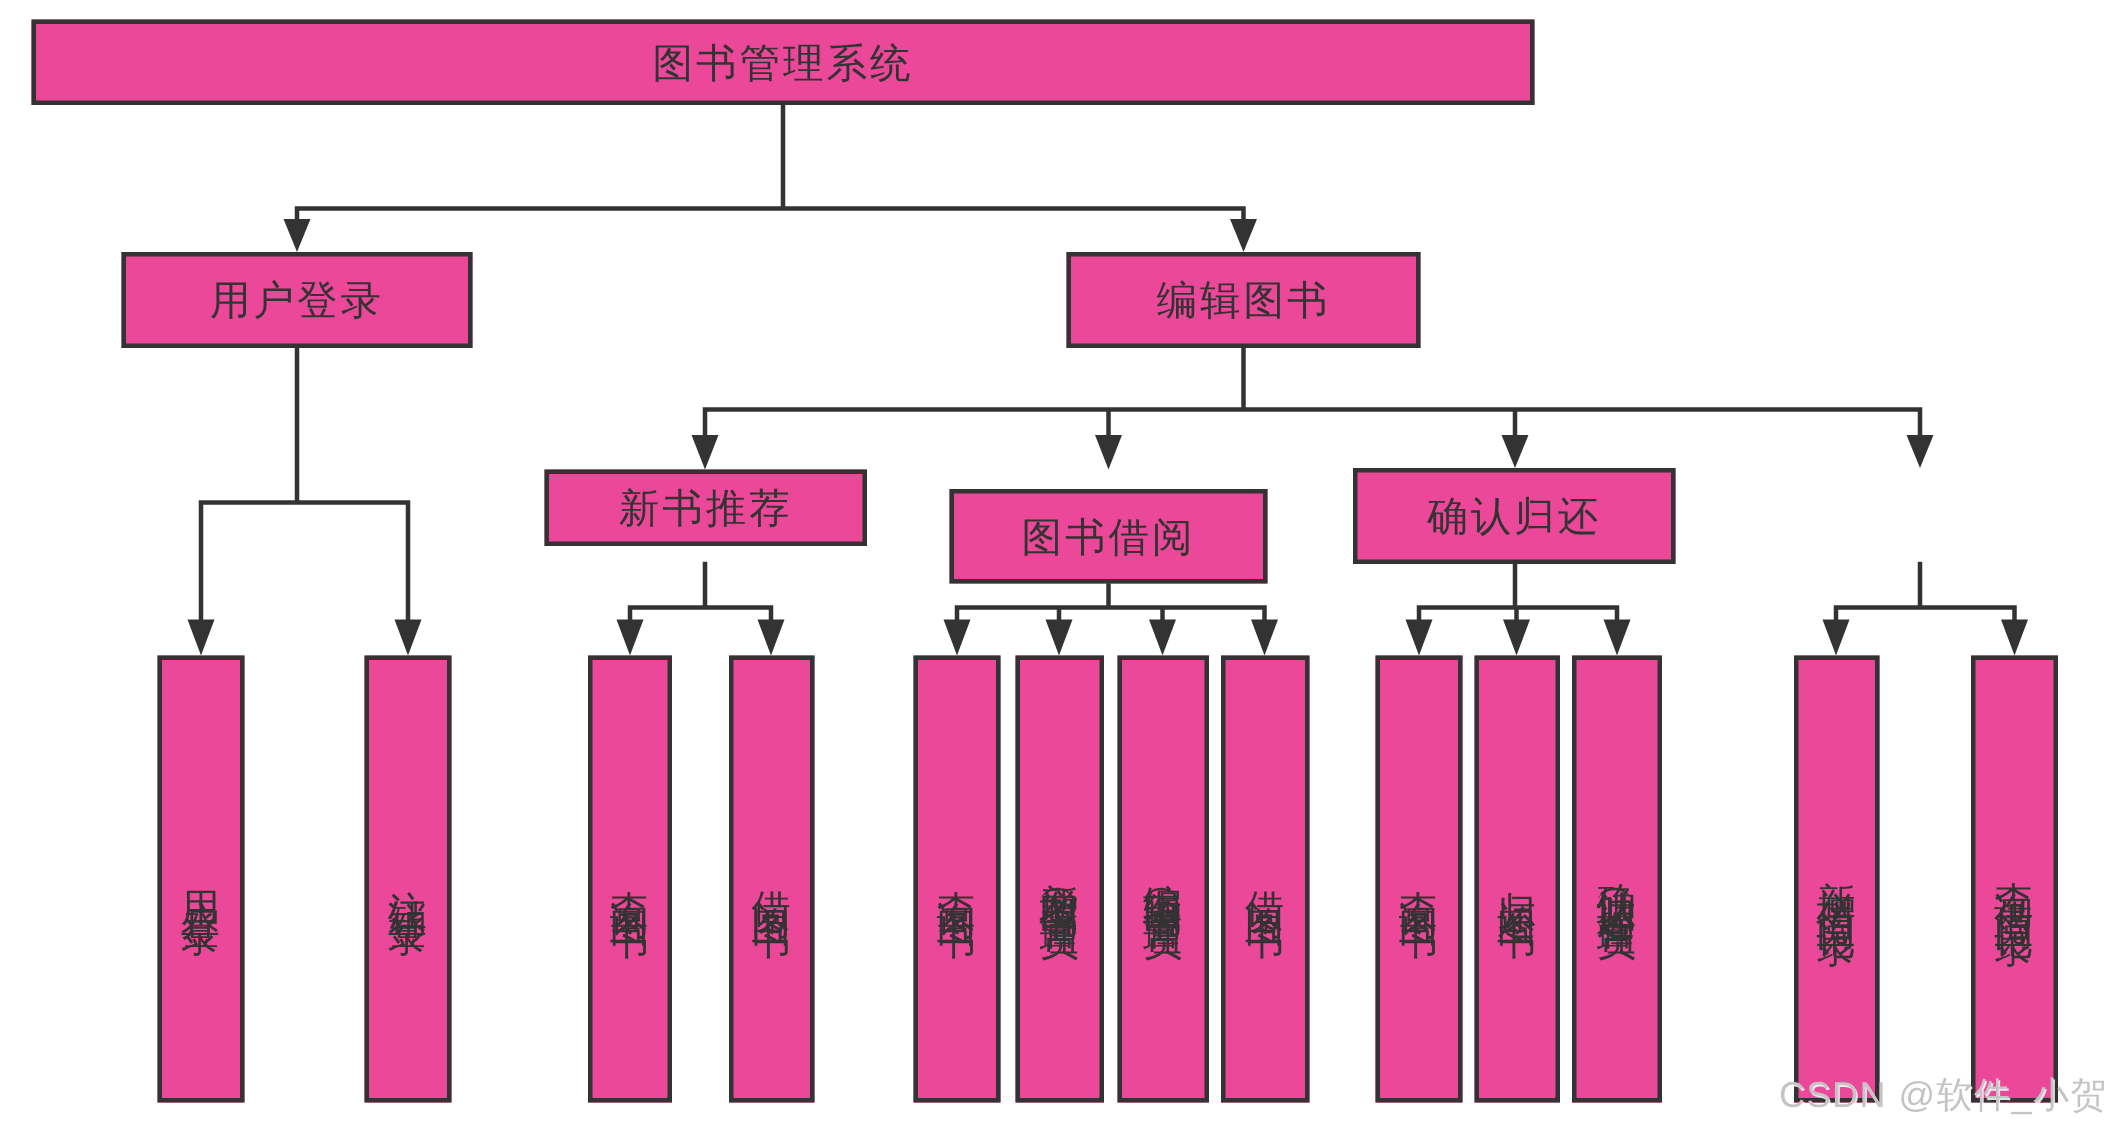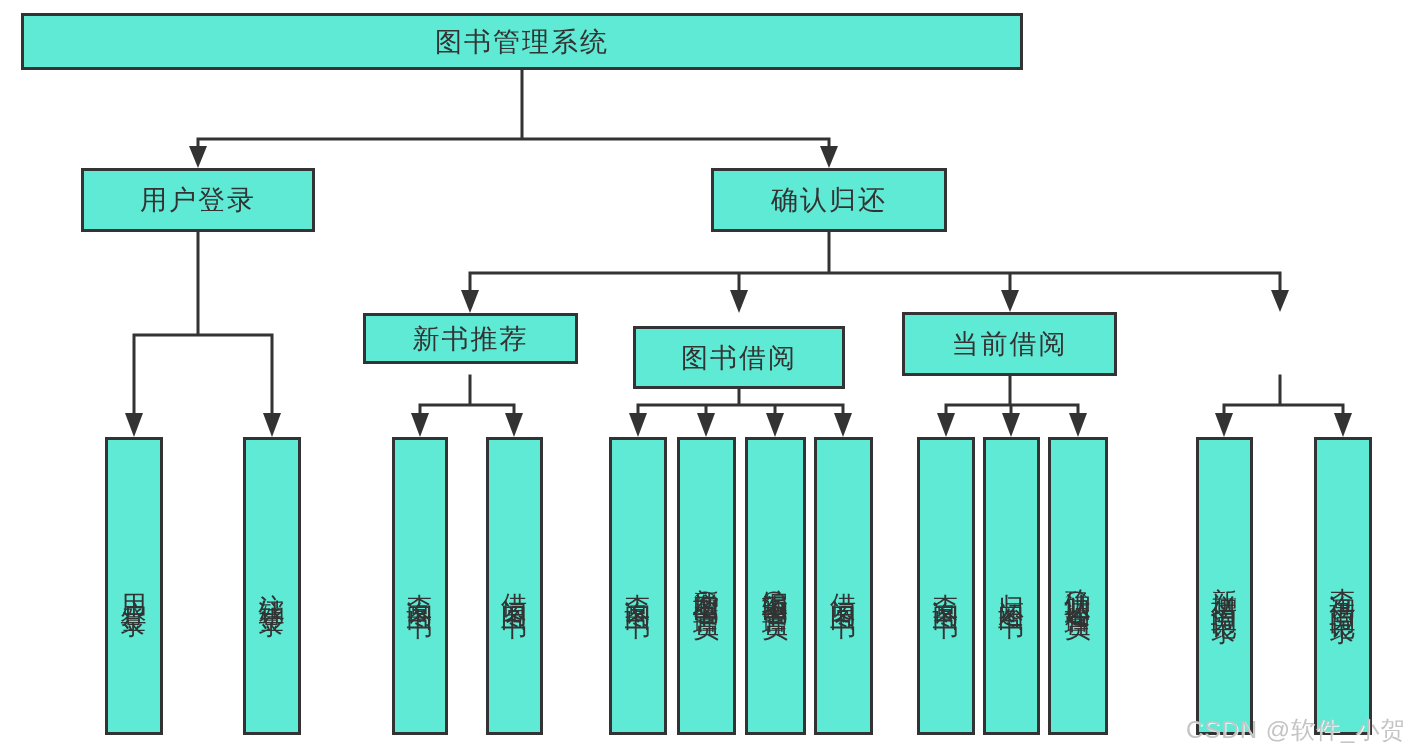--- a/index.html
+++ b/index.html
@@ -13,21 +13,21 @@
     position:relative;
     width:1405px;height:747px;
     background:var(--bg);
     overflow:hidden;
     font-family:"Liberation Sans", sans-serif;
   }
   .wires{position:absolute;left:0;top:0;pointer-events:none;}
   .node{
     position:absolute;
     box-sizing:border-box;
-    background:#5eead4;
+    background:#ec4899;
     border:3px solid var(--line);
     display:flex;
     align-items:center;
     justify-content:center;
     color:var(--text);
   }
   .node.h{font-size:27px;letter-spacing:2px;white-space:nowrap;}
   .node.v .vtext{
     writing-mode:vertical-rl;
     text-orientation:mixed;
@@ -86,31 +86,31 @@
   </svg>
 
   <div class="node h" style="left:21px;top:13px;width:1002px;height:57px">
     <span>图书管理系统</span>
   </div>
 
   <div class="node h" style="left:81px;top:168px;width:234px;height:64px">
     <span>用户登录</span>
   </div>
   <div class="node h" style="left:711px;top:168px;width:236px;height:64px">
-    <span>确认归还</span>
+    <span>编辑图书</span>
   </div>
 
   <div class="node h" style="left:363px;top:313px;width:215px;height:51px">
     <span>新书推荐</span>
   </div>
   <div class="node h" style="left:633px;top:326px;width:212px;height:63px">
     <span>图书借阅</span>
   </div>
   <div class="node h" style="left:902px;top:312px;width:215px;height:64px">
-    <span>当前借阅</span>
+    <span>确认归还</span>
   </div>
 
   <div class="node v" style="left:105px;top:437px;width:58px;height:298px">
     <span class="vtext">用户登录</span>
   </div>
   <div class="node v" style="left:243px;top:437px;width:58px;height:298px">
     <span class="vtext">注销登录</span>
   </div>
 
   <div class="node v" style="left:392px;top:437px;width:56px;height:298px">

